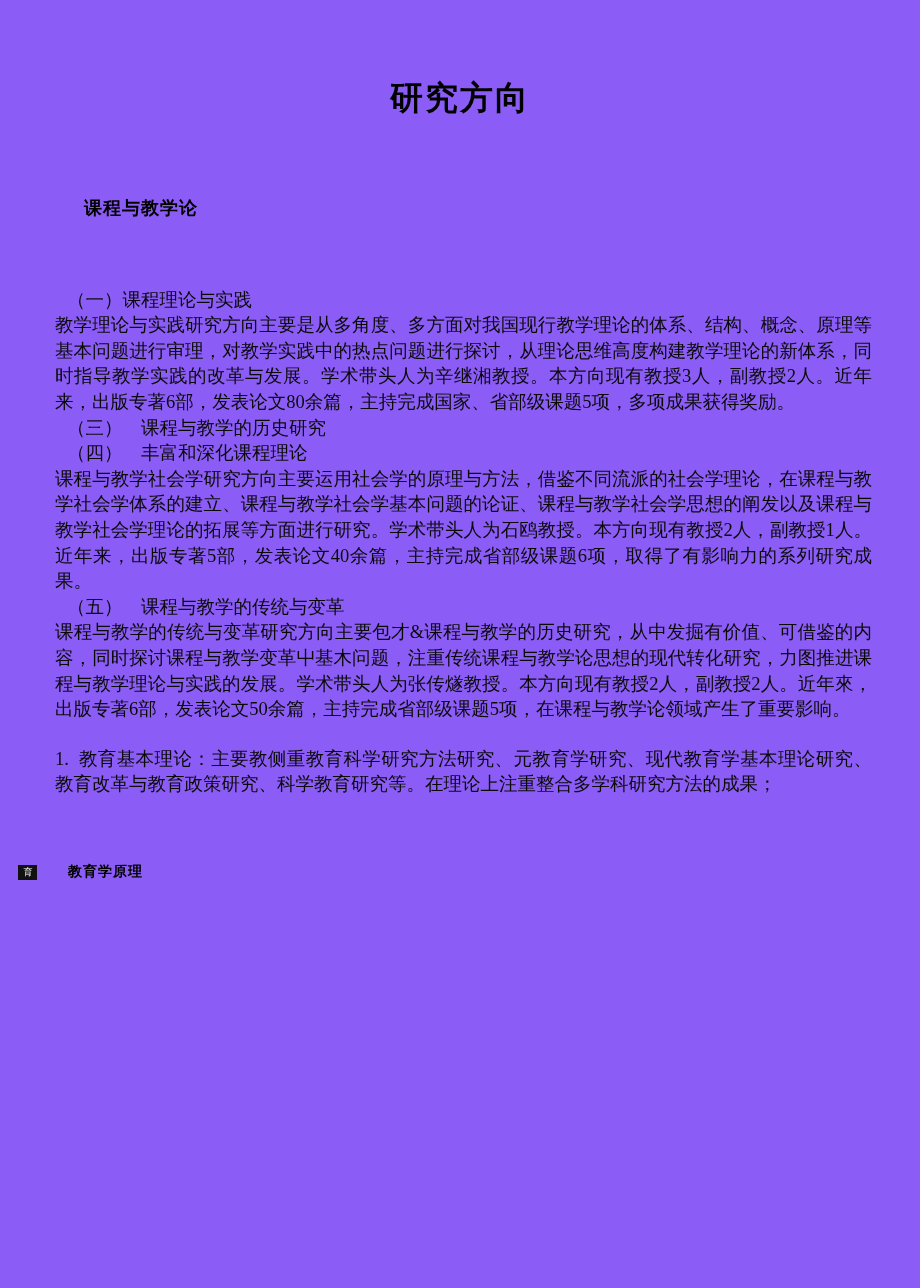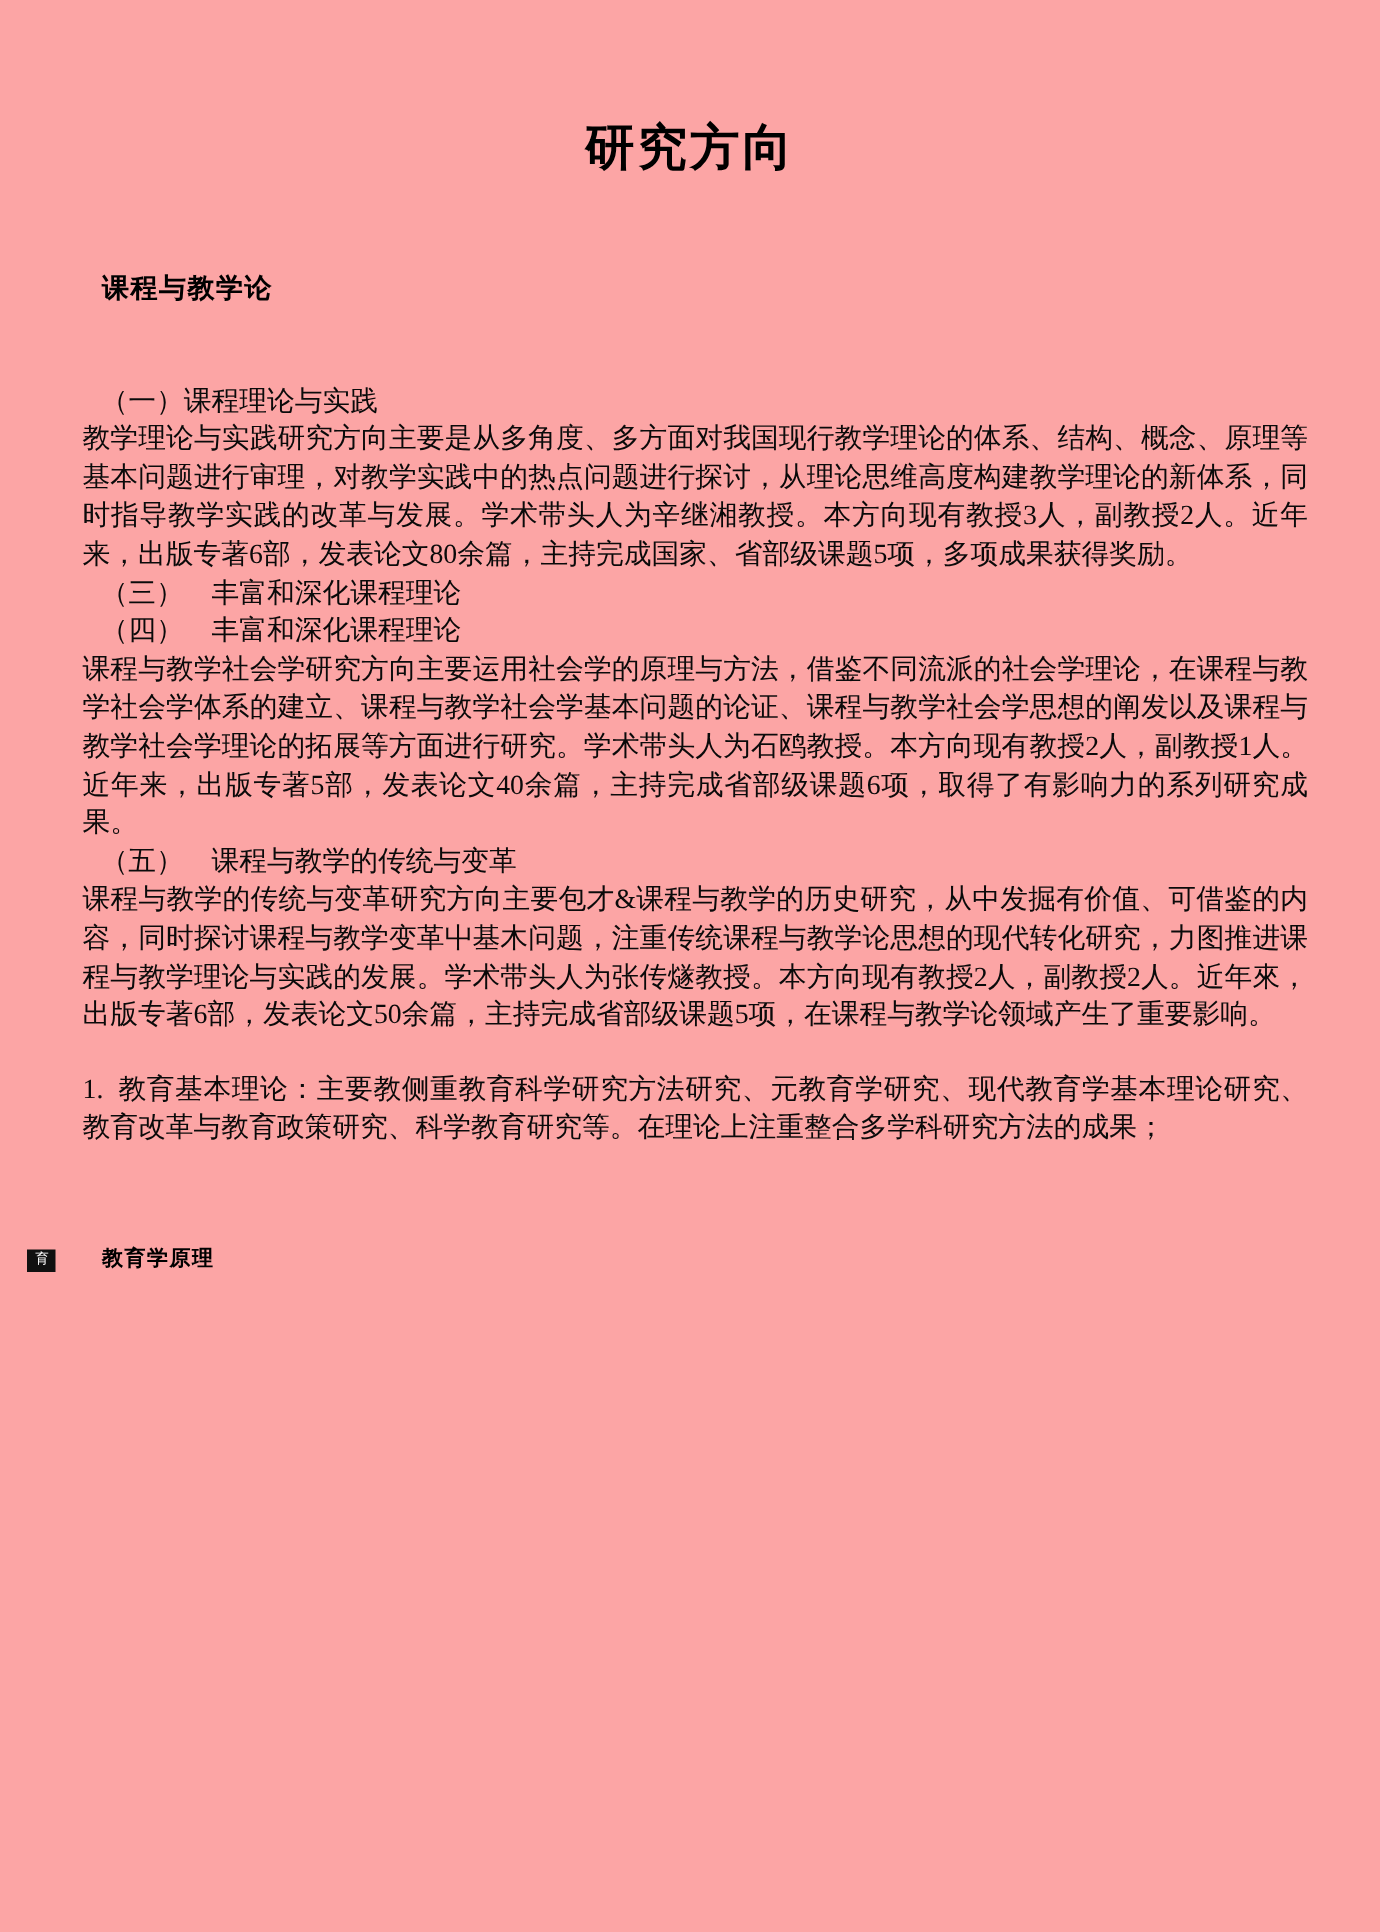--- a/index.html
+++ b/index.html
@@ -8,40 +8,40 @@
     background: #ffffff;
   }
   body {
     font-family: "Liberation Serif", "DejaVu Serif", serif;
     color: #000000;
   }
   .page {
     position: relative;
     width: 920px;
     height: 1288px;
-    background: #fca5a5;
+    background: #8b5cf6;
     overflow: hidden;
     box-sizing: border-box;
   }
   .doc-title {
     text-align: center;
     font-family: "DejaVu Sans", "Liberation Sans", sans-serif;
     font-size: 33px;
     font-weight: bold;
     letter-spacing: 2px;
     margin: 0;
     padding-top: 78px;
     line-height: 1.2;
     color: #000;
   }
   .section-heading {
     font-family: "DejaVu Sans", "Liberation Sans", sans-serif;
     font-size: 18px;
     font-weight: bold;
-    margin: 0;
+    margin: 16px;
     padding-left: 68px;
     letter-spacing: 1px;
     color: #000;
   }
   .heading-gap-1 { height: 62px; }
   .heading-gap-2 { height: 52px; }
 
   .body-block {
     padding-left: 55px;
     padding-right: 48px;
@@ -116,21 +116,21 @@
   <h2 class="section-heading">课程与教学论</h2>
 
   <div class="heading-gap-2"></div>
 
   <div class="body-block">
 
     <p class="para sub-heading">（一）课程理论与实践</p>
 
     <p class="para">教学理论与实践研究方向主要是从多角度、多方面对我国现行教学理论的体系、结构、概念、原理等基本问题进行审理，对教学实践中的热点问题进行探讨，从理论思维高度构建教学理论的新体系，同时指导教学实践的改革与发展。学术带头人为辛继湘教授。本方向现有教授3人，副教授2人。近年来，出版专著6部，发表论文80余篇，主持完成国家、省部级课题5项，多项成果获得奖励。</p>
 
-    <p class="para sub-heading">（三）　丰富和深化课程理论</p>
+    <p class="para sub-heading">（三）　课程与教学的历史研究</p>
 
     <p class="para sub-heading">（四）　丰富和深化课程理论</p>
     <p class="para">课程与教学社会学研究方向主要运用社会学的原理与方法，借鉴不同流派的社会学理论，在课程与教学社会学体系的建立、课程与教学社会学基本问题的论证、课程与教学社会学思想的阐发以及课程与教学社会学理论的拓展等方面进行研究。学术带头人为石鸥教授。本方向现有教授2人，副教授1人。近年来，出版专著5部，发表论文40余篇，主持完成省部级课题6项，取得了有影响力的系列研究成果。</p>
 
     <p class="para sub-heading">（五）　课程与教学的传统与变革</p>
     <p class="para"><span>课程与教学的传统与变革研究方向主要包才</span><span class="amp-artifact">&amp;</span><span>课程与教学的历史研究，从中发掘有价值、可借鉴的内容，同时探讨课程与教学变革屮基木问题，注重传统课程与教学论思想的现代转化研究，力图推进课程与教学理论与实践的发展。学术带头人为张传燧教授。本方向现有教授2人，副教授2人。近年來，出版专著6部，发表论文50余篇，主持完成省部级课题5项，在课程与教学论领域产生了重要影响。</span></p>
 
     <div class="spacer-sm"></div>
 
     <p class="list-item"><span class="list-num">1.</span>&nbsp;&nbsp;<span>教育基本理论：主要教侧重教育科学研究方法研究、元教育学研究、现代教育学基本理论研究、教育改革与教育政策研究、科学教育研究等。在理论上注重整合多学科研究方法的成果；</span></p>

